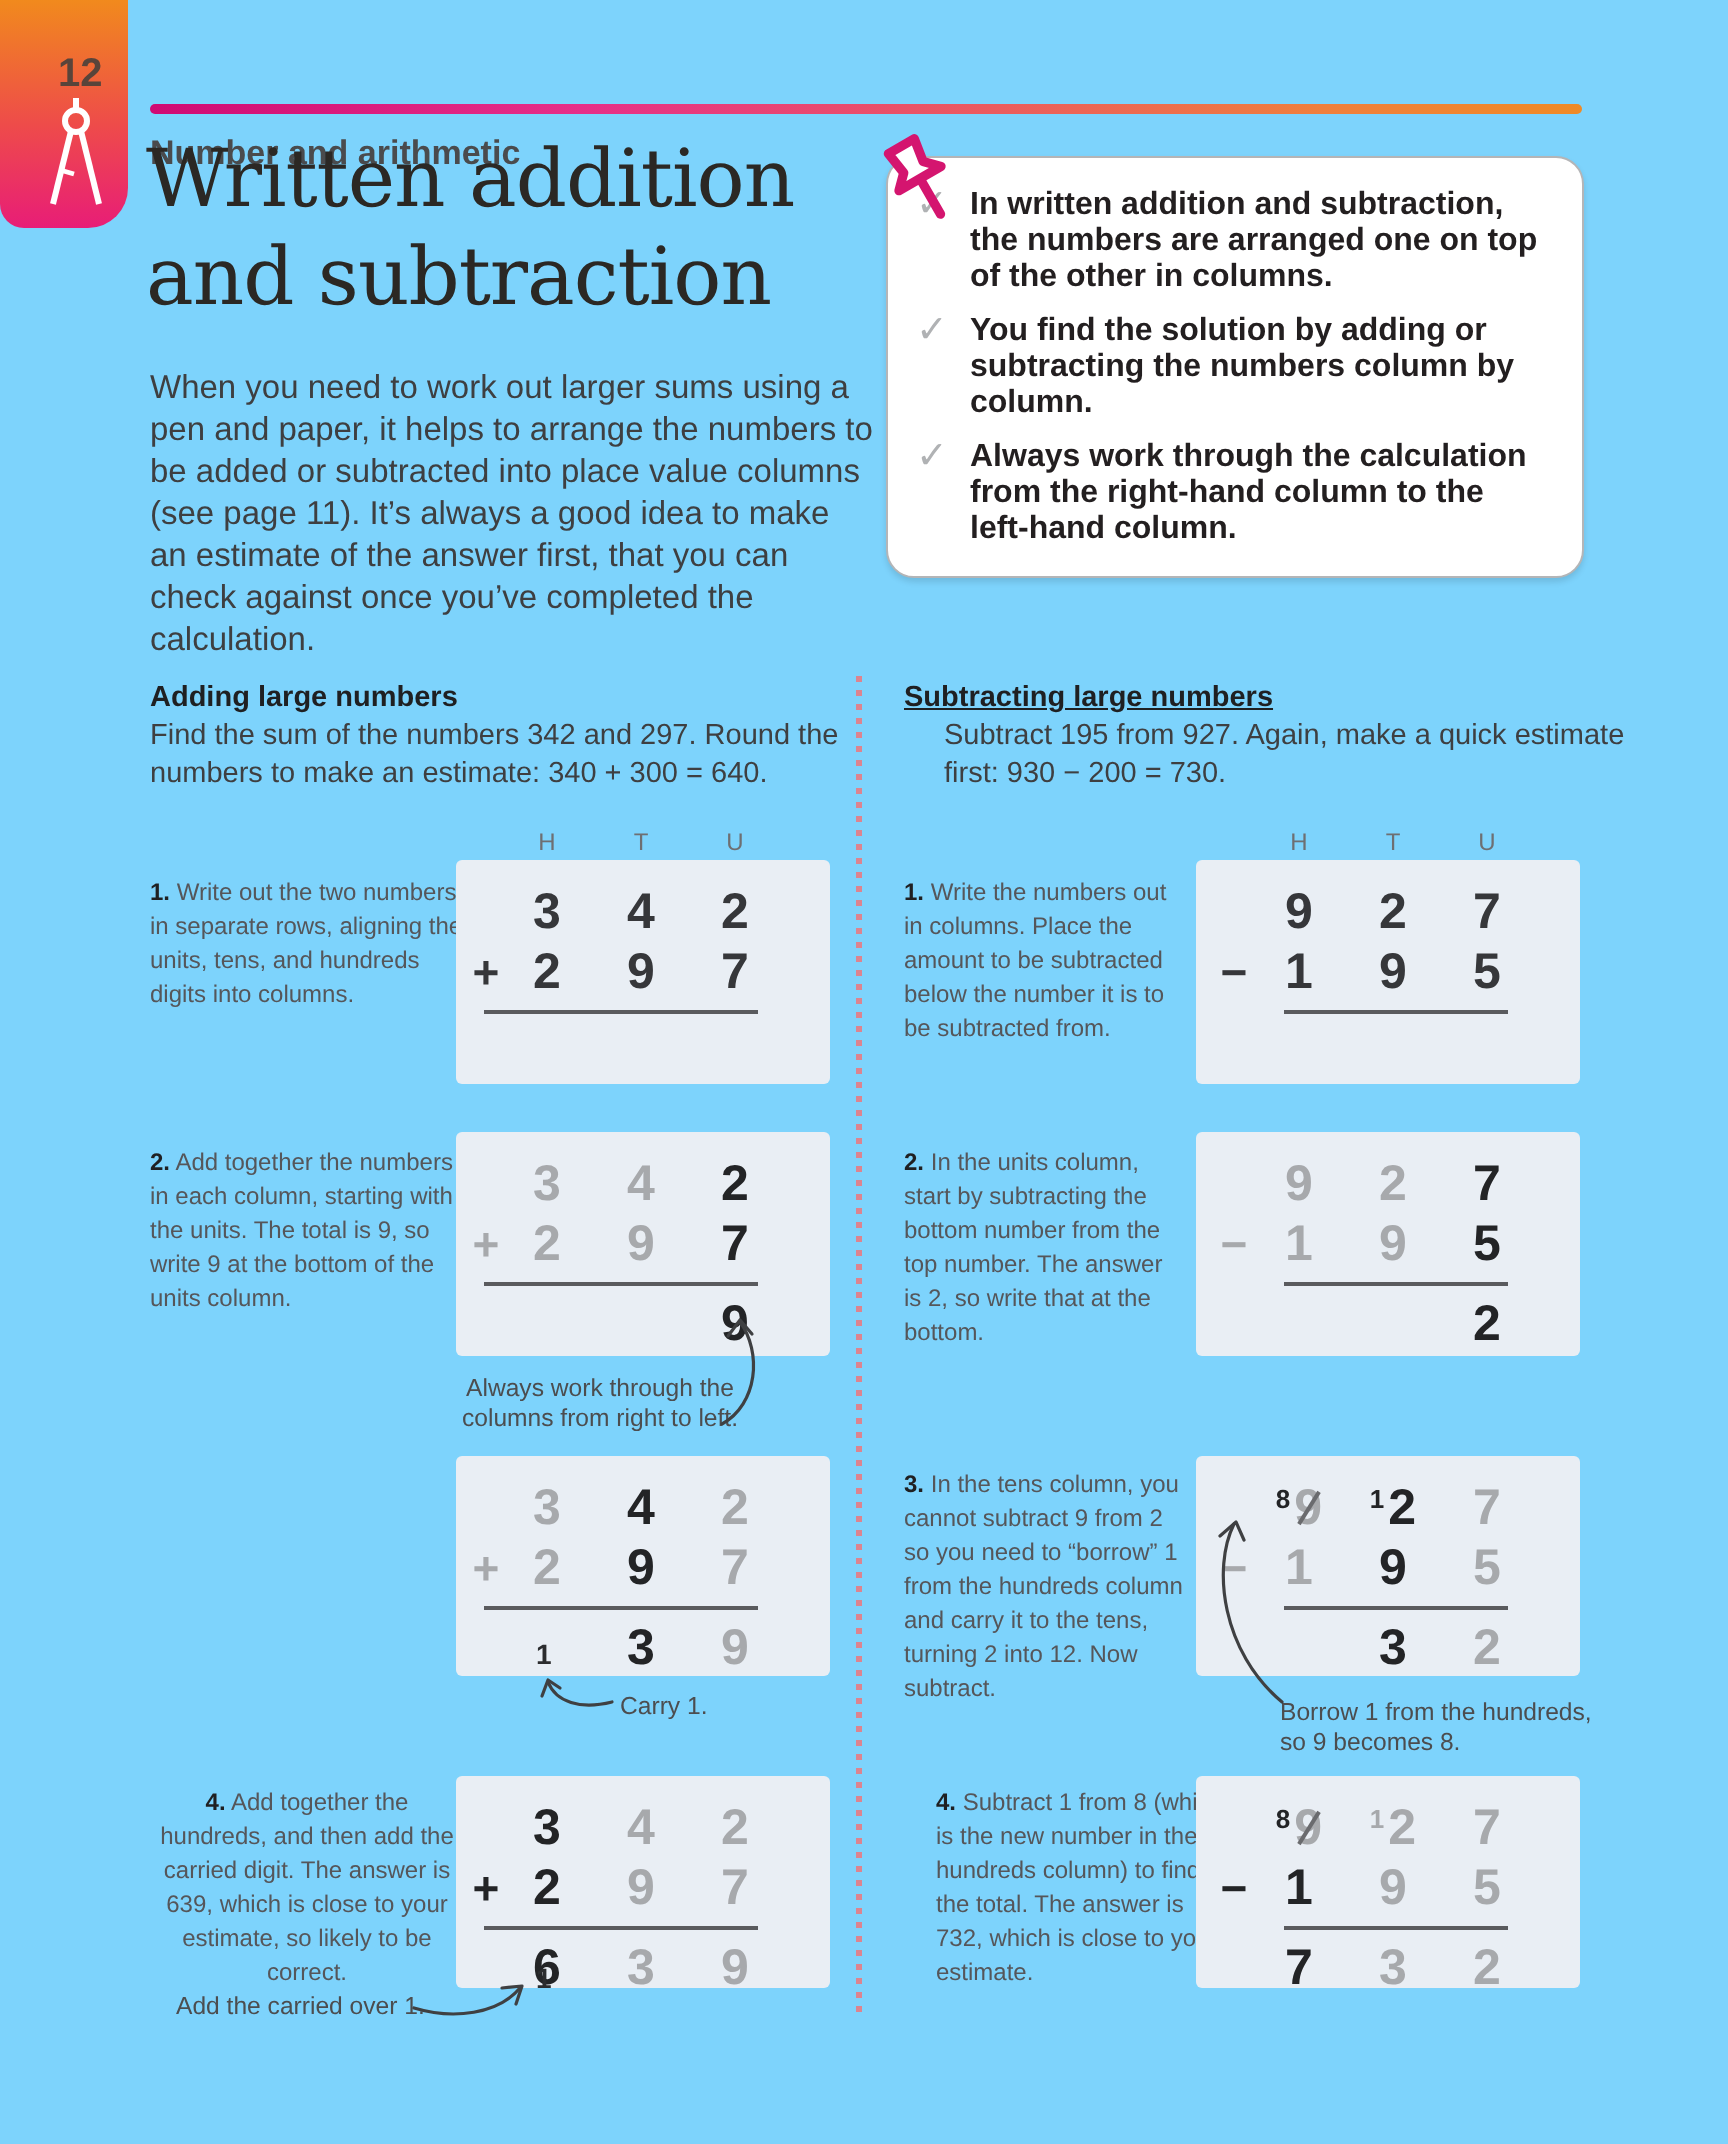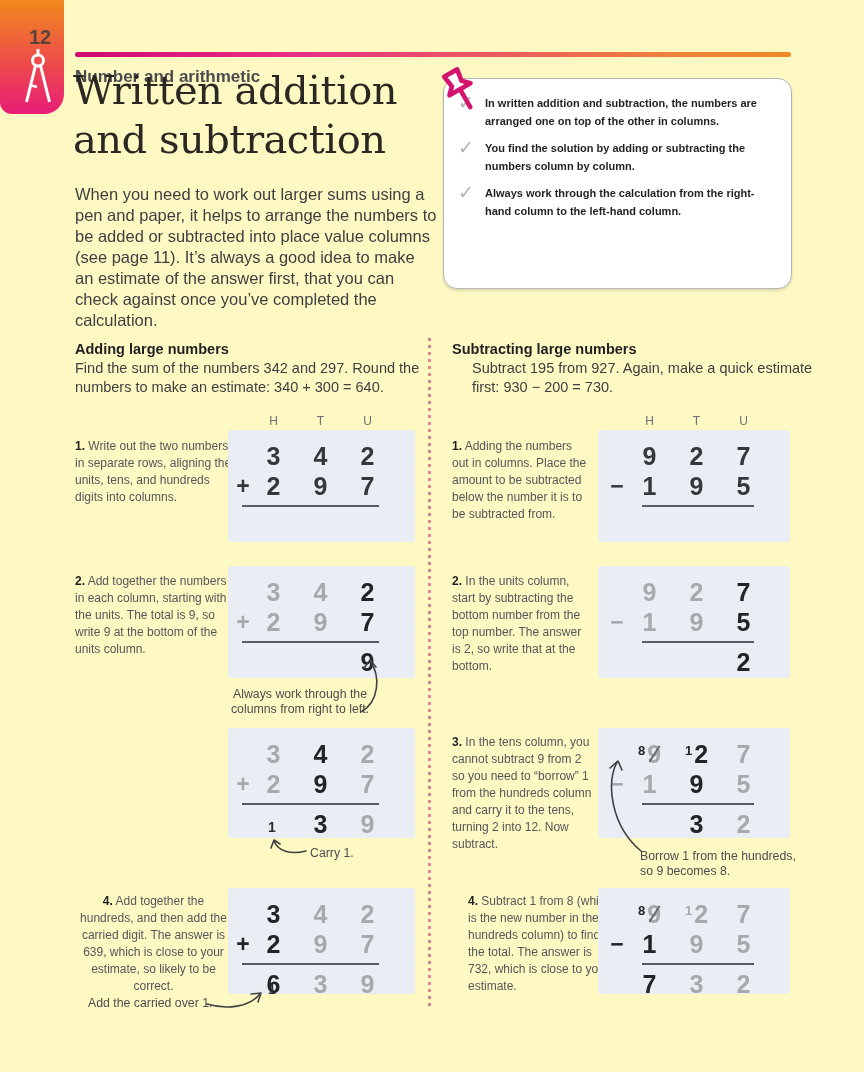--- a/index.html
+++ b/index.html
@@ -1,17 +1,17 @@
 <!DOCTYPE html>
 <html><head>
 <meta charset="utf-8">
 <style>
   * { margin:0; padding:0; box-sizing:border-box; }
   body { background:#fff; }
-  .page { position:relative; width:864px; height:1072px; background:#fef9c3;
+  .page { position:relative; width:864px; height:1072px; background:#7dd3fc;
           font-family:"Liberation Sans", sans-serif; overflow:hidden; }
 
   
   .tab { position:absolute; left:0; top:0; width:64px; height:114px;
          background:linear-gradient(180deg,#f18a1d 0%, #ee4b4a 55%, #e81d77 100%);
          border-radius:0 0 20px 12px; }
   .pagenum { position:absolute; left:29px; top:26px; font-size:20px; font-weight:bold; color:#59443a; }
   .tab-icon { position:absolute; left:20px; top:48px; }
 
   
@@ -27,21 +27,21 @@
   
   .keyfacts { position:absolute; left:443px; top:78px; width:349px; height:211px;
               background:#fff; border:1.5px solid #b4b5b7; border-radius:14px;
               box-shadow:0 2px 3px rgba(0,0,0,0.12); }
   .kf-head { height:44px; background:#d9d9d9; border-radius:12px 12px 0 0;
              display:flex; align-items:center; padding-left:50px;
              font-size:17.5px; font-weight:bold; color:#262626; }
   .kf-body { padding:15px 16px 8px 14px; }
   .kf-item { display:flex; gap:9px; margin-bottom:9px; }
   .kf-check { color:#b0b2b4; font-size:19px; line-height:18px; flex:0 0 18px; }
-  .kf-text { font-size:11px; font-weight:bold; color:#231f20; line-height:18px; }
+  .kf-text { font-size:16px; font-weight:bold; color:#231f20; line-height:18px; }
   .pin { position:absolute; left:-12px; top:-16px; }
 
   
   .divider { position:absolute; left:428px; top:338px; width:3px; height:670px;
              background:repeating-linear-gradient(#dc8490 0 3px, transparent 3px 7px); }
   .sec-head { position:absolute; font-size:14.5px; font-weight:bold; color:#1f2022; }
   .sec-intro { position:absolute; font-size:14.5px; line-height:18.5px; color:#3e3f41; }
 
   .step-text { position:absolute; font-size:12px; line-height:17px; color:#55565a; }
   .snum { font-weight:bold; color:#1f2022; }
@@ -239,33 +239,33 @@
       <span class="dcell g">9</span>
       </div>
     <div class="carry" style="left:40px; top:93px;">1</div>
   </div>
   <div class="ann" style="left:88px; top:996px; white-space:nowrap;">Add the carried over 1.</div>
   <svg class="arrow-svg" style="left:205px; top:988px;" width="62" height="22">
     <path d="M2,16 C 22,22 44,19 55,6"></path>
       <polyline points="46,6 56,5 53,14"></polyline>
   </svg>
 
-  <div class="sec-head" style="left:452px; top:341px;">Subtracting large numbers</div>
+  <div class="sec-head" style="left:452px; top:341px;text-decoration:underline;">Subtracting large numbers</div>
   <div class="sec-intro" style="left:452px; top:359px; width:345px;margin-left:20px;">Subtract 195 from 927. Again, make a quick estimate first: 930 − 200 = 730.</div>
 
   <div class="htu" style="left:598px; top:414px;">
     <span class="spacer-r"></span>
     <span class="hcell">H</span>
     <span class="hcell">T</span>
     <span class="hcell">U</span>
   </div>
 
   <div class="step-text" style="left:452px; top:438px; width:138px;">
     <span class="snum">1.</span>
-    <span>Adding the numbers out in columns. Place the amount to be subtracted below the number it is to be subtracted from.</span>
+    <span>Write the numbers out in columns. Place the amount to be subtracted below the number it is to be subtracted from.</span>
   </div>
   <div class="calc rbox" style="left:598px; top:430px; width:192px; height:112px;">
     <div class="crow">
         <span class="sign"></span>
       <span class="dcell d">9</span>
       <span class="dcell d">2</span>
       <span class="dcell d">7</span>
       </div>
     <div class="crow">
         <span class="sign d">−</span>

